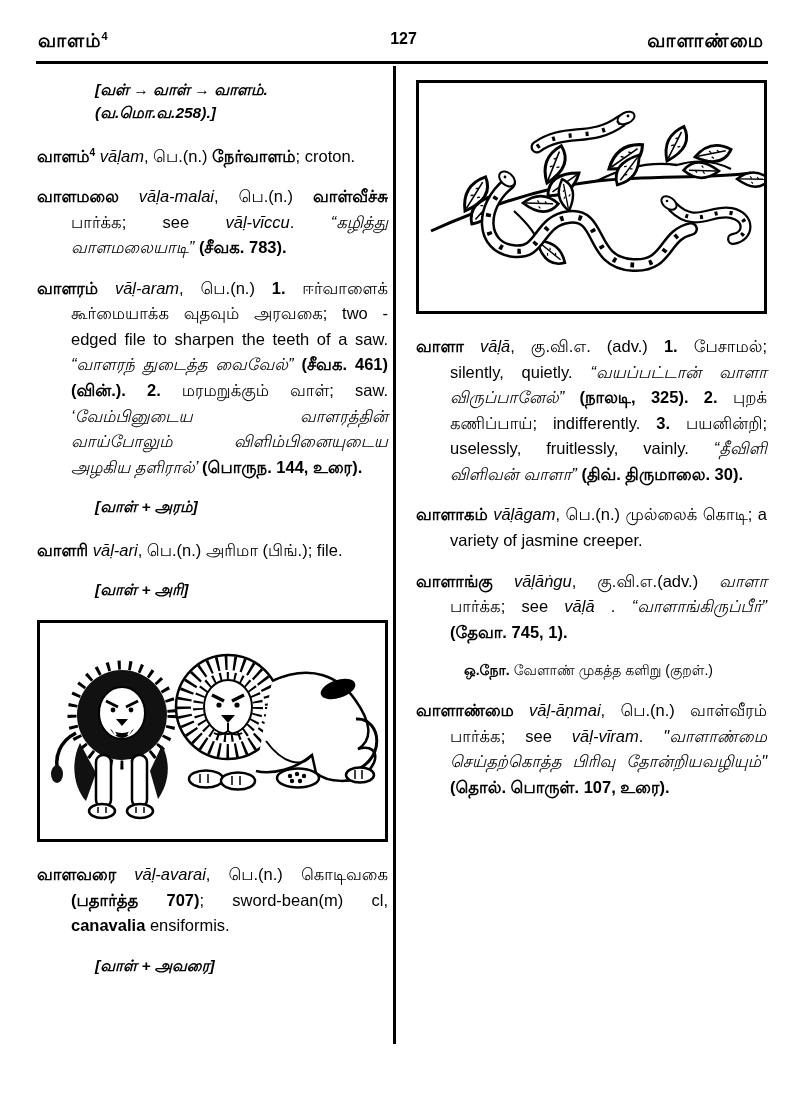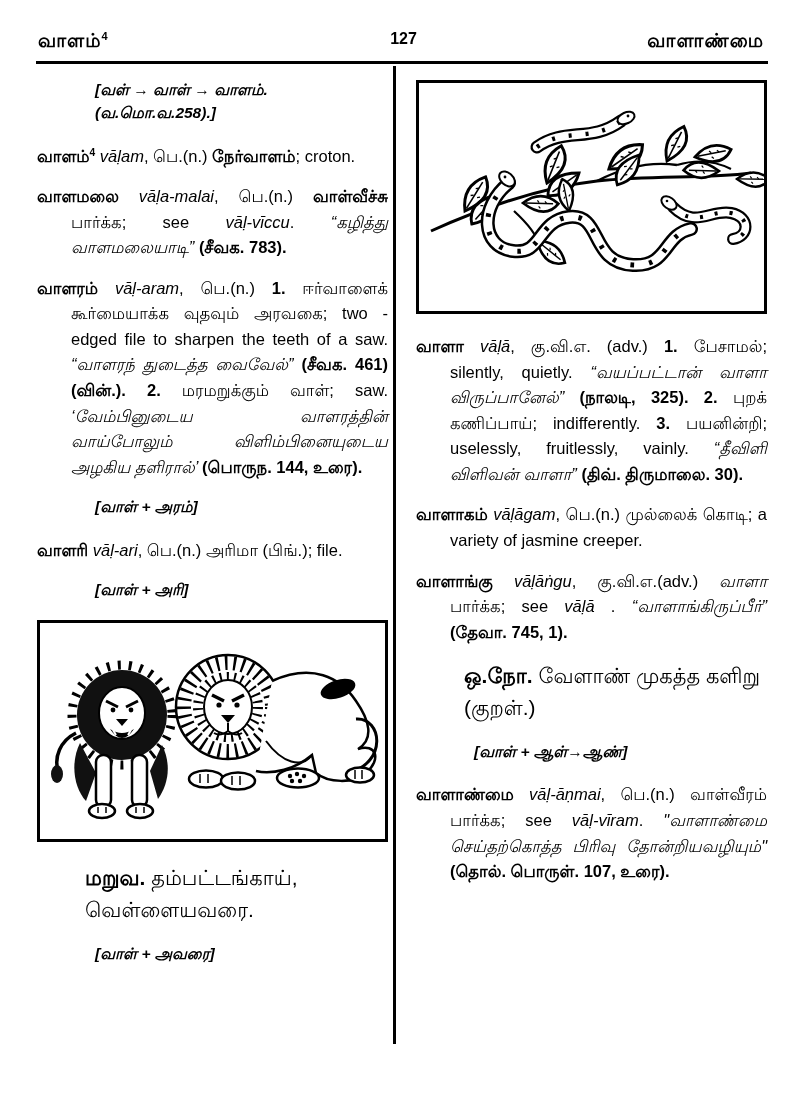--- a/index.html
+++ b/index.html
@@ -14,21 +14,21 @@
   .rule{position:absolute;top:61px;left:36px;right:32px;height:3px;background:#000;}
   .divider{position:absolute;top:66px;left:393px;width:2.5px;height:978px;background:#000;}
   
   .cols{position:absolute;top:74px;left:37px;width:730px;display:flex;gap:28px;}
   .col{width:351px;}
   .col p{margin:0;}
   .entry{font-size:16.5px;line-height:1.55;text-align:justify;
          padding-left:34px;text-indent:-34px;margin-bottom:15px !important;}
   .etym{font-size:15.5px;font-style:italic;font-weight:bold;
         padding-left:58px;margin:4px 0 19px 0 !important;line-height:1.5;}
-  .note{font-size:21px;padding-left:48px;margin:2px 0 17px 0 !important;line-height:1.5;}
+  .note{font-size:14px;padding-left:48px;margin:2px 0 17px 0 !important;line-height:1.5;}
   .sg-n{font-weight:normal;font-style:normal;}
   .sg-b{font-weight:bold;}
   .sg-i{font-style:italic;}
   .sg-bi{font-weight:bold;}
   .sg-sup{font-weight:bold;font-size:0.62em;vertical-align:super;}
   figure.illus{border:3px solid #000;margin:6px 0 20px 0;padding:0;background:#fff;}
   figure.illus svg{display:block;}
 </style>
 </head>
 <body>
@@ -98,21 +98,21 @@
         <circle cx="250" cy="153" r="2.2" fill="#000"></circle>
               <circle cx="257" cy="151" r="2.2" fill="#000"></circle>
         <circle cx="264" cy="153" r="2.2" fill="#000"></circle>
               <circle cx="252" cy="158" r="2.2" fill="#000"></circle>
         <circle cx="260" cy="158" r="2.2" fill="#000"></circle>
         <ellipse cx="320" cy="152" rx="14" ry="7.5" fill="#fff" stroke="#000" stroke-width="2.5"></ellipse>
         <path d="M315,147 v9 M322,147 v9" stroke="#000" stroke-width="1.5"></path>
       </g>
     </svg>
   </figure>
-        <p class="note"><span class="sg-b">மறுவ. </span><span class="sg-n">தம்பட்டங்காய், வெள்ளையவரை.</span></p>
+        <p class="entry"><span class="sg-b">வாளவரை </span><span class="sg-i">vāḷ-avarai</span><span class="sg-n">, பெ.(n.) கொடிவகை </span><span class="sg-b">(பதார்த்த 707)</span><span class="sg-n">; sword-bean(m) cl, </span><span class="sg-b">canavalia</span><span class="sg-n"> ensiformis.</span></p>
         <p class="etym"><span class="sg-bi">[வாள் + அவரை]</span></p>
       </div>
     <div class="col">
         <figure class="illus">
     <svg width="345" height="228" viewBox="0 0 345 228">
       <defs>
         <g id="leaf">
           <path d="M0,0 Q9,-17 27,-12 Q23,5 0,0 Z" fill="#fff" stroke="#000" stroke-width="2.2"></path>
           <path d="M2,-1 L23,-10" stroke="#000" stroke-width="1.2" fill="none"></path>
           <path d="M10,-7 l2,1 M16,-9 l2,1 M13,-3 l2,1" stroke="#000" stroke-width="1" fill="none"></path>
@@ -160,17 +160,16 @@
         <path d="M254,124 C276,146 292,126 312,130 C332,134 330,154 314,156" stroke="#000" stroke-width="4" fill="none" stroke-dasharray="3 12"></path>
         <ellipse cx="250" cy="120" rx="8.5" ry="5.5" fill="#fff" stroke="#000" stroke-width="2" transform="rotate(35 250 120)"></ellipse>
         <circle cx="248" cy="118" r="1.3" fill="#000"></circle>
       </g>
     </svg>
   </figure>
         <p class="entry"><span class="sg-b">வாளா </span><span class="sg-i">vāḷā</span><span class="sg-n">, கு.வி.எ. (adv.) </span><span class="sg-b">1. </span><span class="sg-n">பேசாமல்; silently, quietly. </span><span class="sg-i">“வயப்பட்டான் வாளா விருப்பானேல்” </span><span class="sg-bi">(நாலடி, 325). </span><span class="sg-b">2. </span><span class="sg-n">புறக் கணிப்பாய்; indifferently. </span><span class="sg-b">3. </span><span class="sg-n">பயனின்றி; uselessly, fruitlessly, vainly. </span><span class="sg-i">“தீவிளி விளிவன் வாளா” </span><span class="sg-bi">(திவ். திருமாலை. 30).</span></p>
         <p class="entry"><span class="sg-b">வாளாகம் </span><span class="sg-i">vāḷāgam</span><span class="sg-n">, பெ.(n.) முல்லைக் கொடி; a variety of jasmine creeper.</span></p>
         <p class="entry"><span class="sg-b">வாளாங்கு </span><span class="sg-i">vāḷāṅgu</span><span class="sg-n">, கு.வி.எ.(adv.) </span><span class="sg-i">வாளா</span><span class="sg-n"> பார்க்க; see </span><span class="sg-i">vāḷā</span><span class="sg-n"> . </span><span class="sg-i">“வாளாங்கிருப்பீர்” </span><span class="sg-bi">(தேவா. 745, 1).</span></p>
         <p class="note"><span class="sg-b">ஒ.நோ. </span><span class="sg-n">வேளாண் முகத்த களிறு (குறள்.)</span></p>
-        <p class="etym"><span class="sg-bi">[வாள் + ஆள்→ஆண்]</span></p>
         <p class="entry"><span class="sg-b">வாளாண்மை </span><span class="sg-i">vāḷ-āṇmai</span><span class="sg-n">, பெ.(n.) வாள்வீரம் பார்க்க; see </span><span class="sg-i">vāḷ-vīram</span><span class="sg-n">. </span><span class="sg-i">"வாளாண்மை செய்தற்கொத்த பிரிவு தோன்றியவழியும்" </span><span class="sg-bi">(தொல். பொருள். 107, உரை).</span></p>
       </div>
   </div>
 </div>
 
 </body></html>

